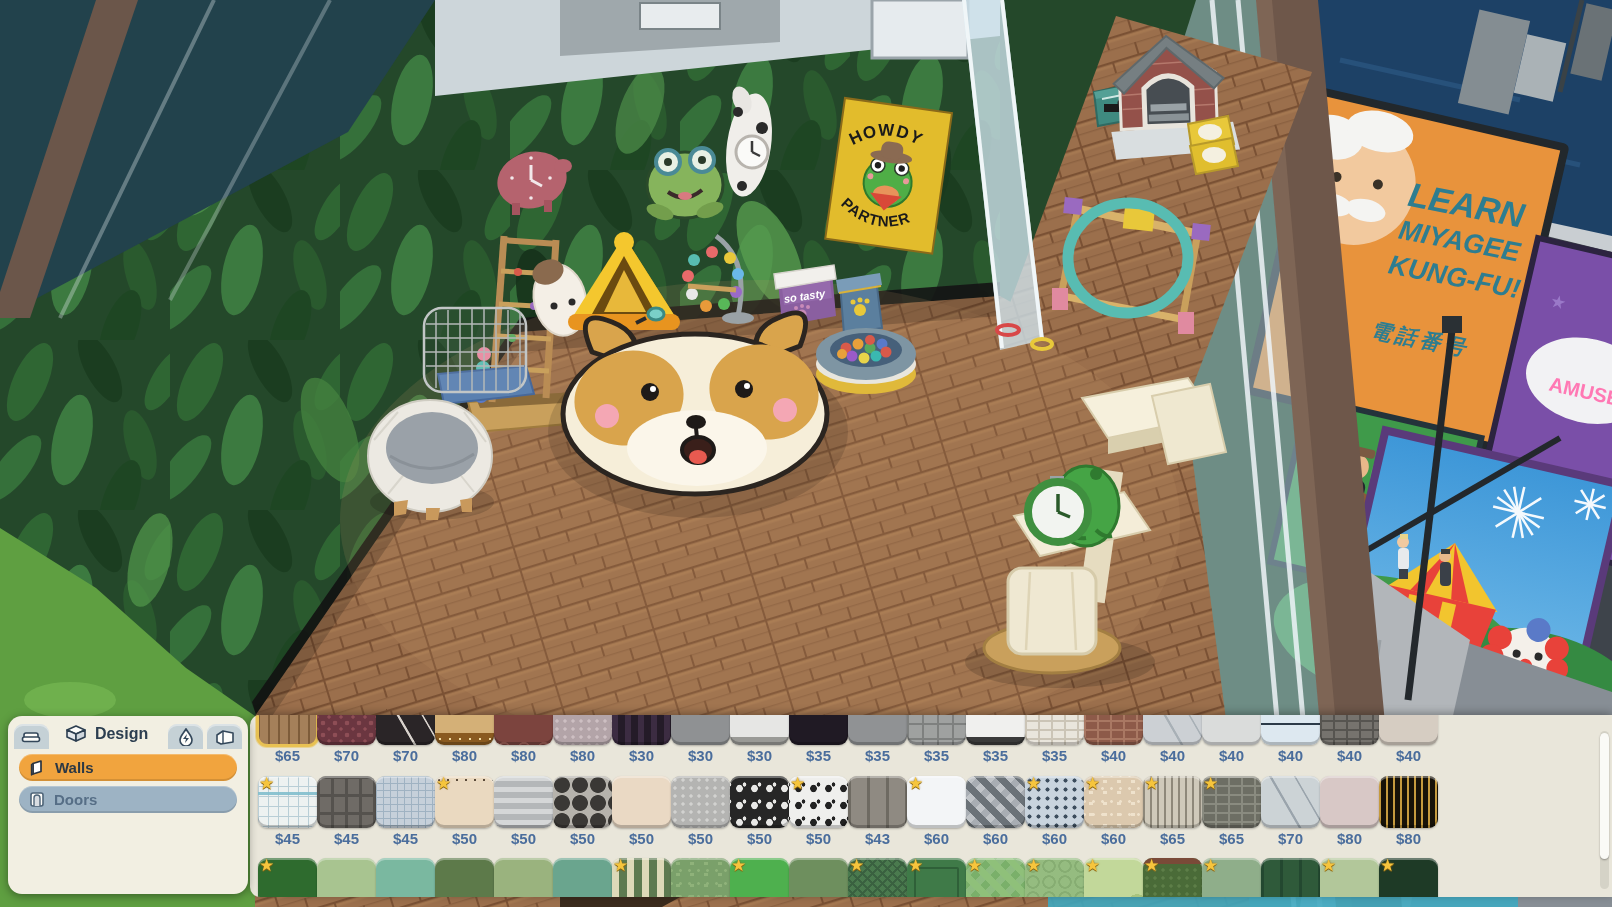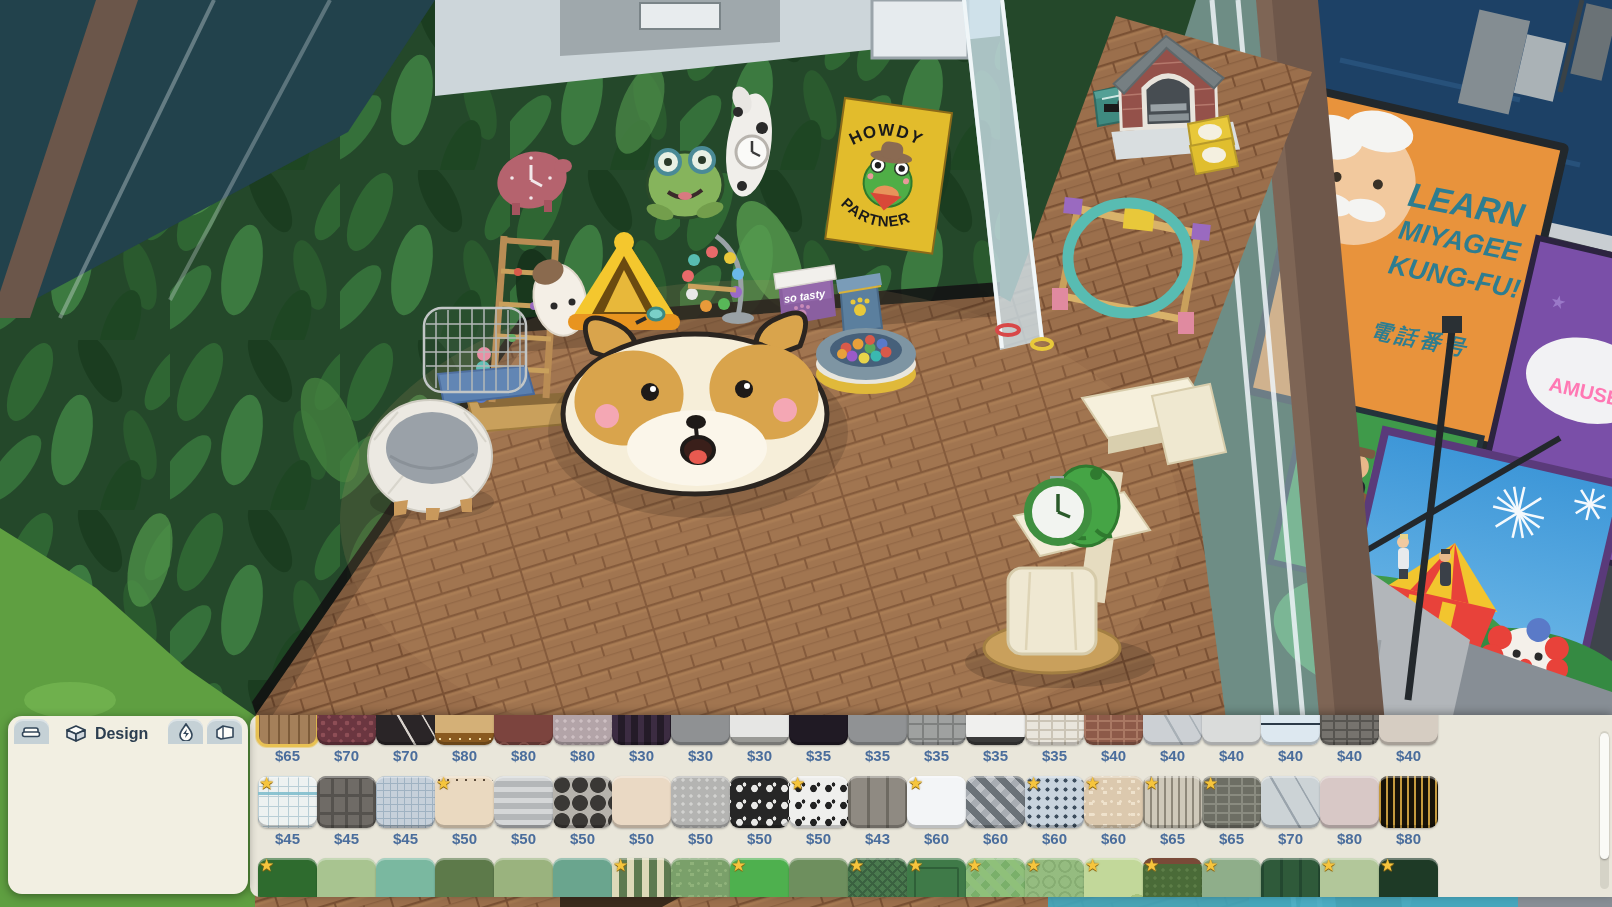--- a/index.html
+++ b/index.html
@@ -70,21 +70,21 @@
                    background-size:10px 100%,100% 100%;background-repeat:repeat-x,no-repeat;}
   .pat-base{background-image:linear-gradient(transparent calc(100% - 8px),var(--fg) calc(100% - 8px));}
   .pat-lines-h2{background-image:linear-gradient(transparent 8px,var(--fg) 8px 11px,transparent 11px 30px,var(--fg) 30px 32px,transparent 32px);}
   .pat-arches{background-image:radial-gradient(circle 9px at 50% 115%,transparent 55%,var(--fg) 58% 75%,transparent 78%);
               background-size:20px 26px;background-position:0 100%;background-repeat:repeat-x;}
   .pat-frame::after{content:"";position:absolute;inset:9px 7px;border:2.5px solid var(--fg);border-radius:2px;}
 
   
   .dcard{position:absolute;left:8px;top:716px;width:240px;height:178px;background:#f2efe2;
          border-radius:14px;box-shadow:0 2px 10px rgba(0,0,0,.4);}
-  .tabs{display:flex;padding:3px 6px 0 6px;height:30px;gap:4px;}
+  .tabs{display:flex;align-items:flex-end;padding:3px 6px 0 6px;height:30px;gap:4px;}
   .tab-sm{width:38px;height:25px;background:#c5d1d6;border-radius:9px 9px 0 0;display:flex;
           align-items:center;justify-content:center;box-shadow:inset 0 2px 0 rgba(255,255,255,.4);}
   .tab-design{height:30px;padding:0 12px;display:flex;align-items:center;gap:8px;font-weight:bold;
           color:#2c3e50;font-size:16px;background:#f2efe2;border-radius:10px 10px 0 0;}
   .spacer{flex:1}
   .cat{margin:5px 11px;height:27px;border-radius:14px;background:#9db3c4;display:flex;align-items:center;
        gap:9px;padding:0 10px;font-size:15px;font-weight:bold;color:#566e86;
        box-shadow:inset 0 -2px 0 rgba(0,0,0,.12), inset 0 1px 0 rgba(255,255,255,.25);}
   .cat:first-of-type{margin-top:3px;}
   .cat.active{background:#f1a43e;color:#2b3845;}
@@ -886,13 +886,31 @@
     <div class="tab-sm">
       <span class="icon">
         <svg width="20" height="16" viewBox="0 0 20 16">
             <polygon points="2,6 8,2 18,4 18,13 6,15 2,13" fill="#fdfdfa" stroke="#33475a" stroke-width="1.6" stroke-linejoin="round"></polygon>
             <line x1="8" y1="2" x2="8" y2="14" stroke="#33475a" stroke-width="1.4"></line>
           </svg>
       </span>
     </div>
   </div>
 
+  <div class="cat active">
+    <span class="icon">
+      <svg width="17" height="17" viewBox="0 0 17 17">
+          <path d="M4,4.5 l8,-2.5 v10.5 l-8,2.5 z" fill="#ffffff" stroke="#2b3440" stroke-width="1.7" stroke-linejoin="round"></path>
+          <path d="M4,4.5 l-1.5,1 v10.5 l1.5,-1 z" fill="#d8dde2" stroke="#2b3440" stroke-width="1.4" stroke-linejoin="round"></path>
+        </svg>
+    </span>
+    <span>Walls</span>
+  </div>
+  <div class="cat">
+    <span class="icon">
+      <svg width="16" height="17" viewBox="0 0 16 17">
+          <rect x="2" y="2" width="12" height="13" rx="2" fill="#fdfdfa" stroke="#4e6478" stroke-width="1.6"></rect>
+          <path d="M5,15 v-8 a3,3 0 0 1 6,0 v8" fill="#d8dde2" stroke="#4e6478" stroke-width="1.4"></path>
+        </svg>
+    </span>
+    <span>Doors</span>
+  </div>
 </div>
 
 </body></html>

